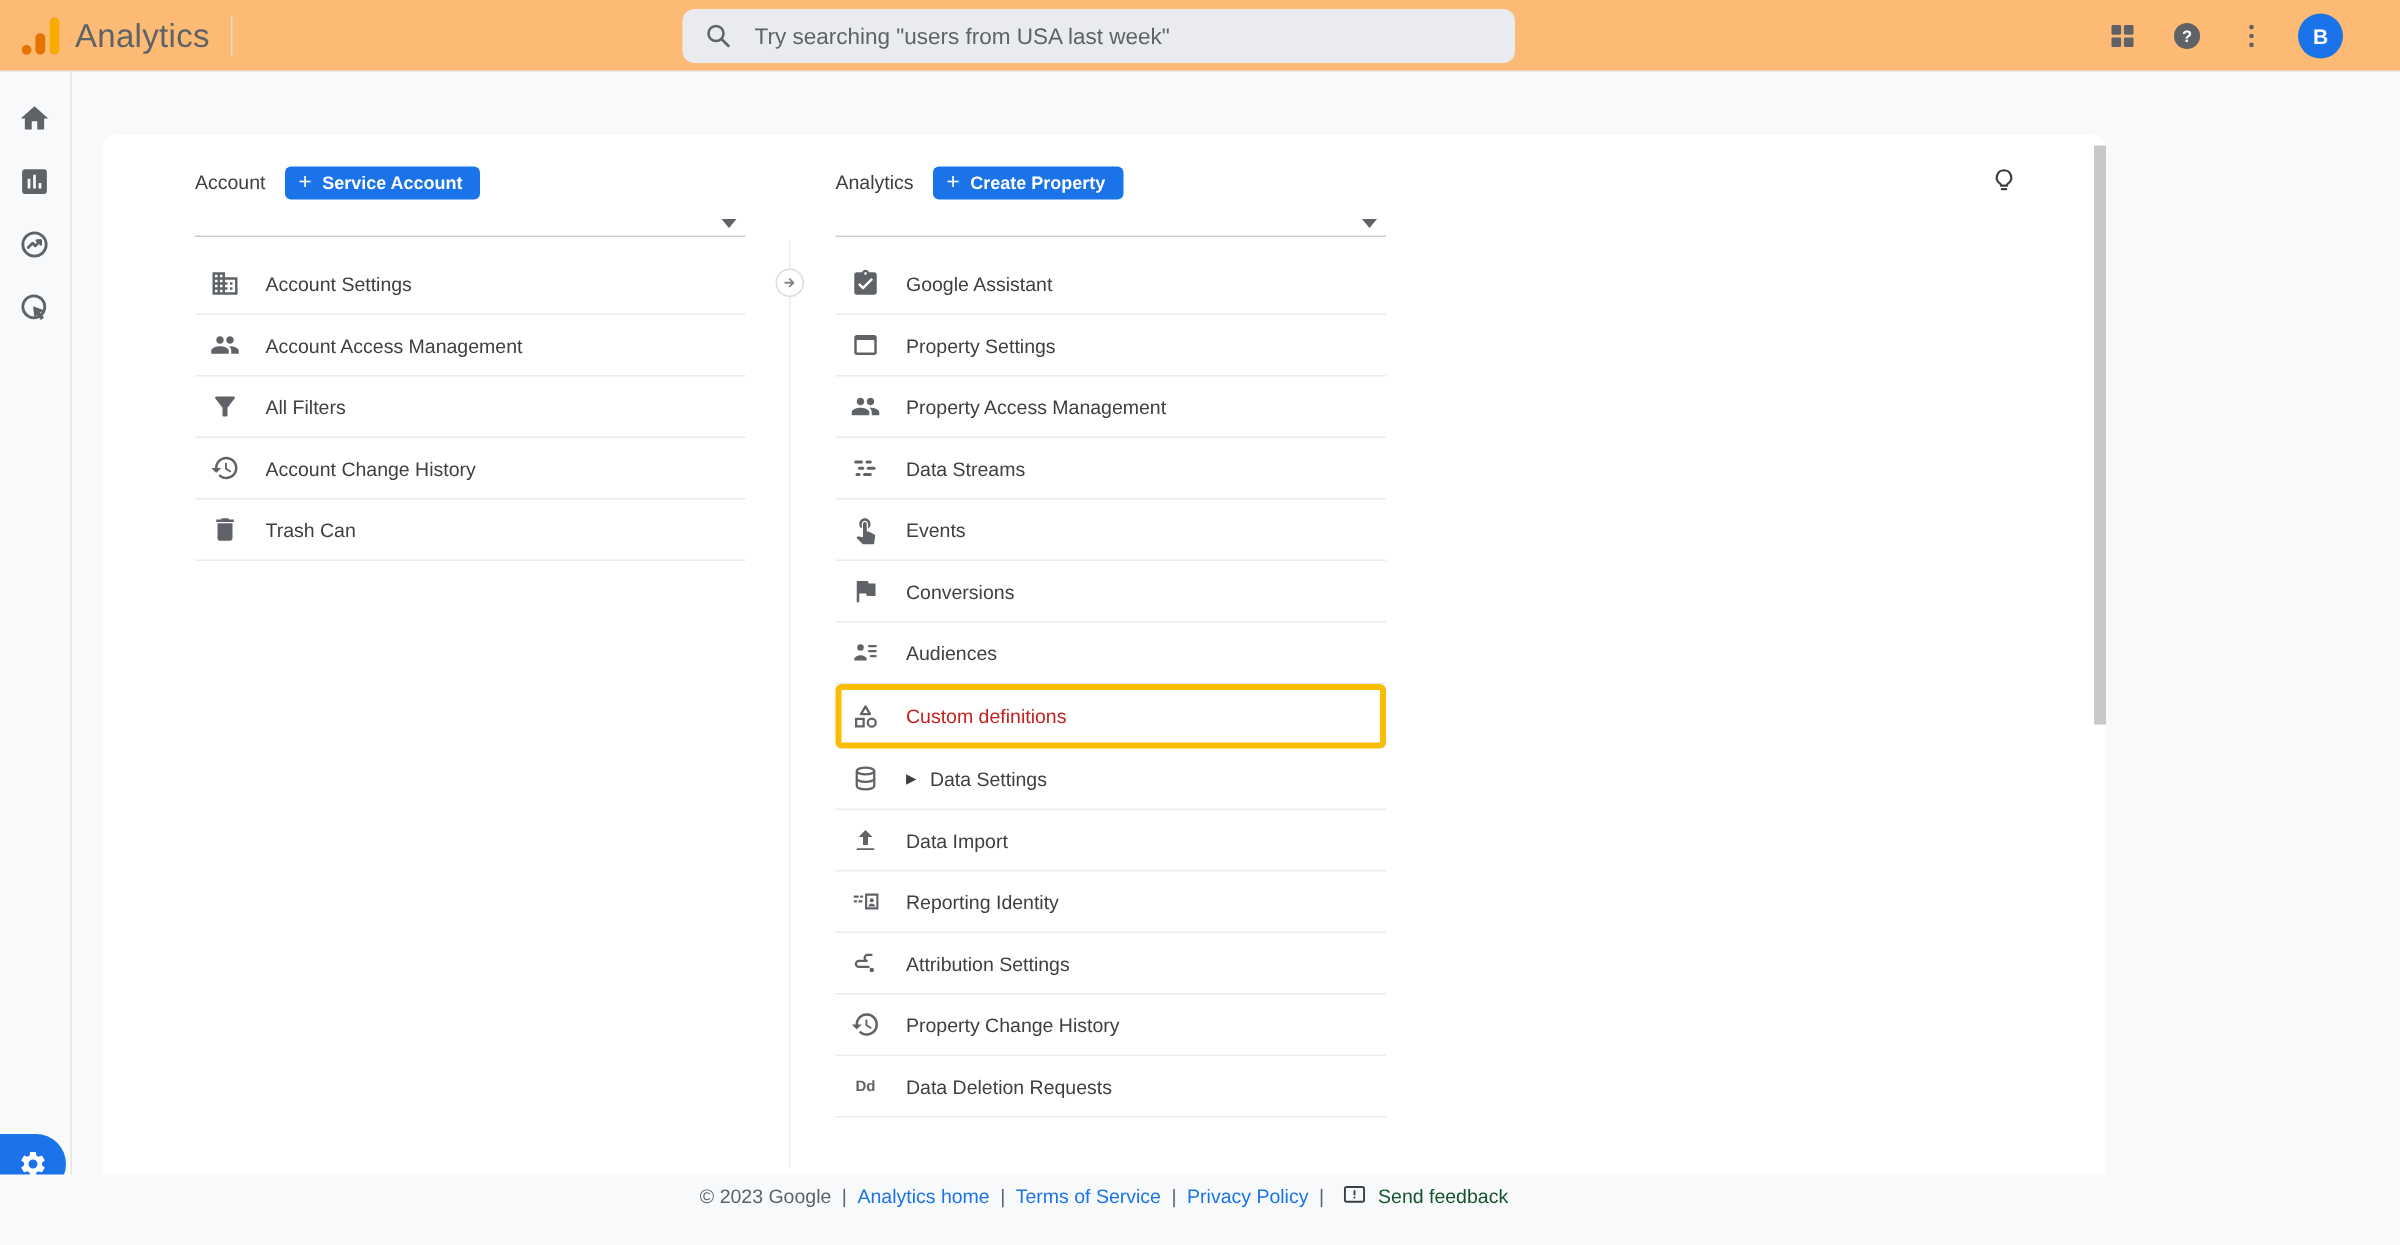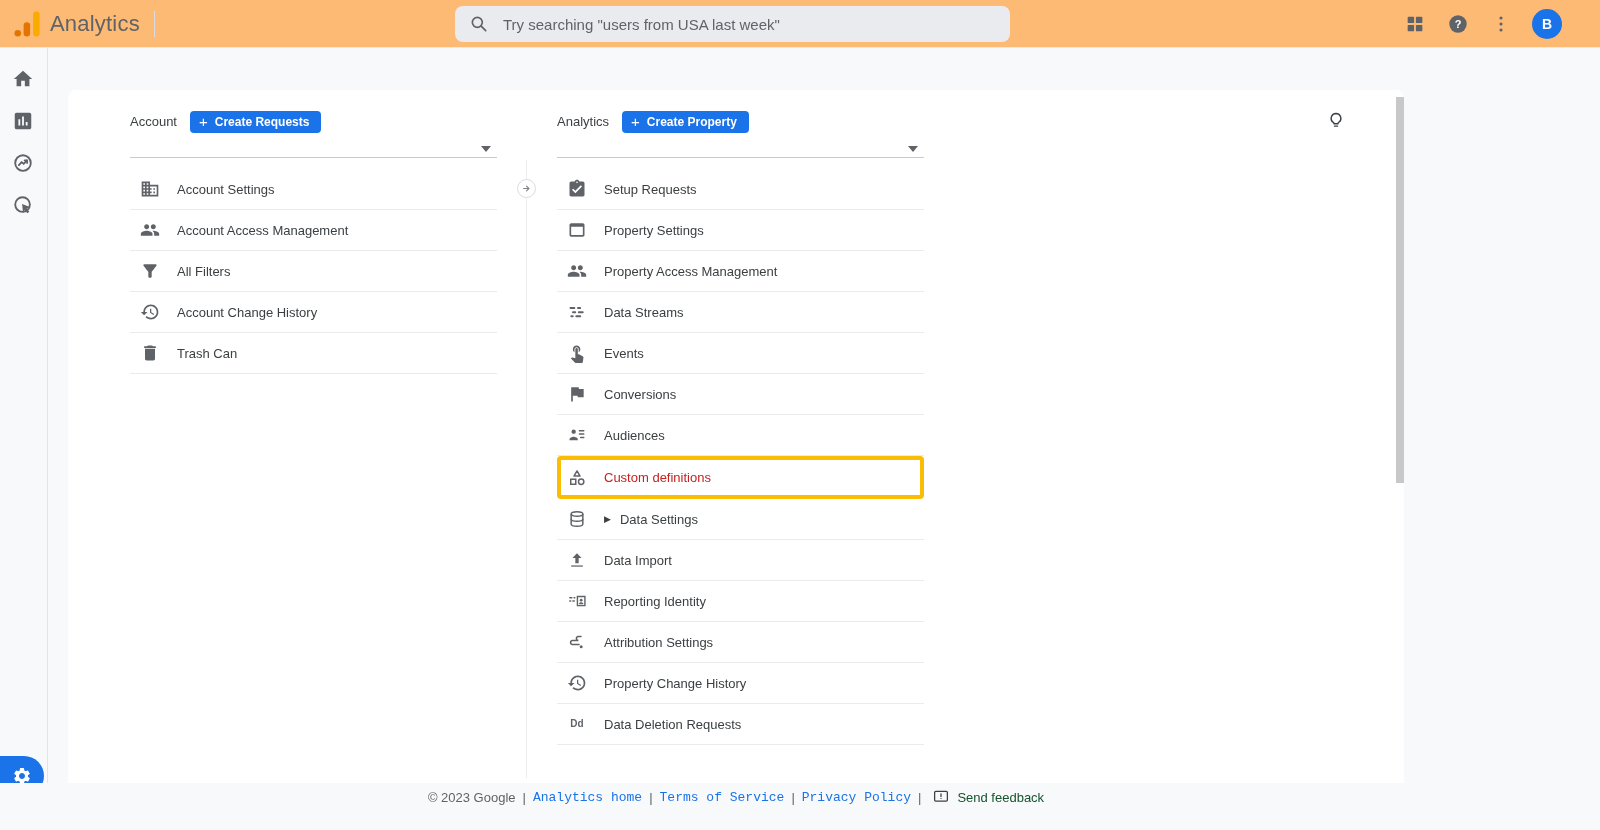--- a/index.html
+++ b/index.html
@@ -57,21 +57,21 @@
   .row .expander + .lbl{margin-left:9px;}
   .row.hl{height:43px;border:4px solid var(--highlight-border,#fbbc04);border-radius:4px;padding-left:6px;}
   .row.hl .lbl{color:var(--highlight-text,#c5221f);}
   .bulb{position:absolute;right:57px;top:20px;width:22px;height:22px;color:#3c4043;}
   .bulb .ic{width:22px;height:22px;display:block;}
   .scroll-thumb{position:absolute;right:0;top:7px;width:8px;height:386px;background:#c7c8ca;}
 
   
   .footer{position:absolute;left:0;top:783px;width:1600px;height:47px;background:#f8f9fa;}
   .footer-inner{position:absolute;left:68px;top:0;width:1336px;padding-top:5px;display:flex;align-items:center;justify-content:center;gap:7px;font-size:13px;color:#5f6368;}
-  .footer-inner .link{color:var(--accent,#1a73e8);font-family:Liberation Mono, monospace;}
+  .footer-inner .link{color:var(--accent,#1a73e8);}
   .footer-inner .sep{color:#5f6368;}
   .fic{width:18px;height:18px;color:#3c4043;display:block;margin-left:4px;}
   .feedback-label{color:#14532d;}
   .ic svg{width:100%;height:100%;display:block;}
 </style>
 </head>
 <body>
 
 <div class="page" data-interactable="false">
 
@@ -180,21 +180,21 @@
             <path d="M6.5 12h9.5M12 7.5L16.5 12 12 16.5" stroke-linecap="round" stroke-linejoin="round"></path>
           </svg>
         </span>
     </div>
 
     <section class="col col-account" data-interactable="false">
       <div class="col-head" data-interactable="false">
         <span class="col-label" data-interactable="false">Account</span>
         <button class="create-btn" data-interactable="true">
           <span class="plus" data-interactable="false">+</span>
-          <span data-interactable="false">Create Requests</span>
+          <span data-interactable="false">Service Account</span>
         </button>
       </div>
       <div class="col-select" data-interactable="true">
         <span class="caret" data-interactable="false"></span>
       </div>
       <div class="list" data-interactable="false">
           <div class="row" data-interactable="true">
             <span class="ic" data-interactable="false">
               <svg viewBox="0 0 24 24" fill="currentColor">
                 <path d="M12 7V3H2v18h20V7H12zM6 19H4v-2h2v2zm0-4H4v-2h2v2zm0-4H4V9h2v2zm0-4H4V5h2v2zm4 12H8v-2h2v2zm0-4H8v-2h2v2zm0-4H8V9h2v2zm0-4H8V5h2v2zm10 12h-8v-2h2v-2h-2v-2h2v-2h-2V9h8v10zm-2-8h-2v2h2v-2zm0 4h-2v2h2v-2z"></path>
@@ -248,21 +248,21 @@
       <div class="col-select" data-interactable="true">
         <span class="caret" data-interactable="false"></span>
       </div>
       <div class="list" data-interactable="false">
           <div class="row" data-interactable="true">
             <span class="ic" data-interactable="false">
               <svg viewBox="0 0 24 24" fill="currentColor">
                 <path d="M19 3h-4.18C14.4 1.84 13.3 1 12 1c-1.3 0-2.4.84-2.82 2H5c-1.1 0-2 .9-2 2v14c0 1.1.9 2 2 2h14c1.1 0 2-.9 2-2V5c0-1.1-.9-2-2-2zm-7 0c.55 0 1 .45 1 1s-.45 1-1 1-1-.45-1-1 .45-1 1-1zm-2 14l-4-4 1.41-1.41L10 14.17l6.59-6.59L18 9l-8 8z"></path>
               </svg>
             </span>
-            <span class="lbl" data-interactable="false">Setup Requests</span>
+            <span class="lbl" data-interactable="false">Google Assistant</span>
           </div>
           <div class="row" data-interactable="true">
             <span class="ic" data-interactable="false">
               <svg viewBox="0 0 24 24" fill="currentColor">
                 <path d="M19 4H5c-1.1 0-2 .9-2 2v12c0 1.1.9 2 2 2h14c1.1 0 2-.9 2-2V6c0-1.1-.9-2-2-2zm0 14H5V8h14v10z"></path>
               </svg>
             </span>
             <span class="lbl" data-interactable="false">Property Settings</span>
           </div>
           <div class="row" data-interactable="true">

